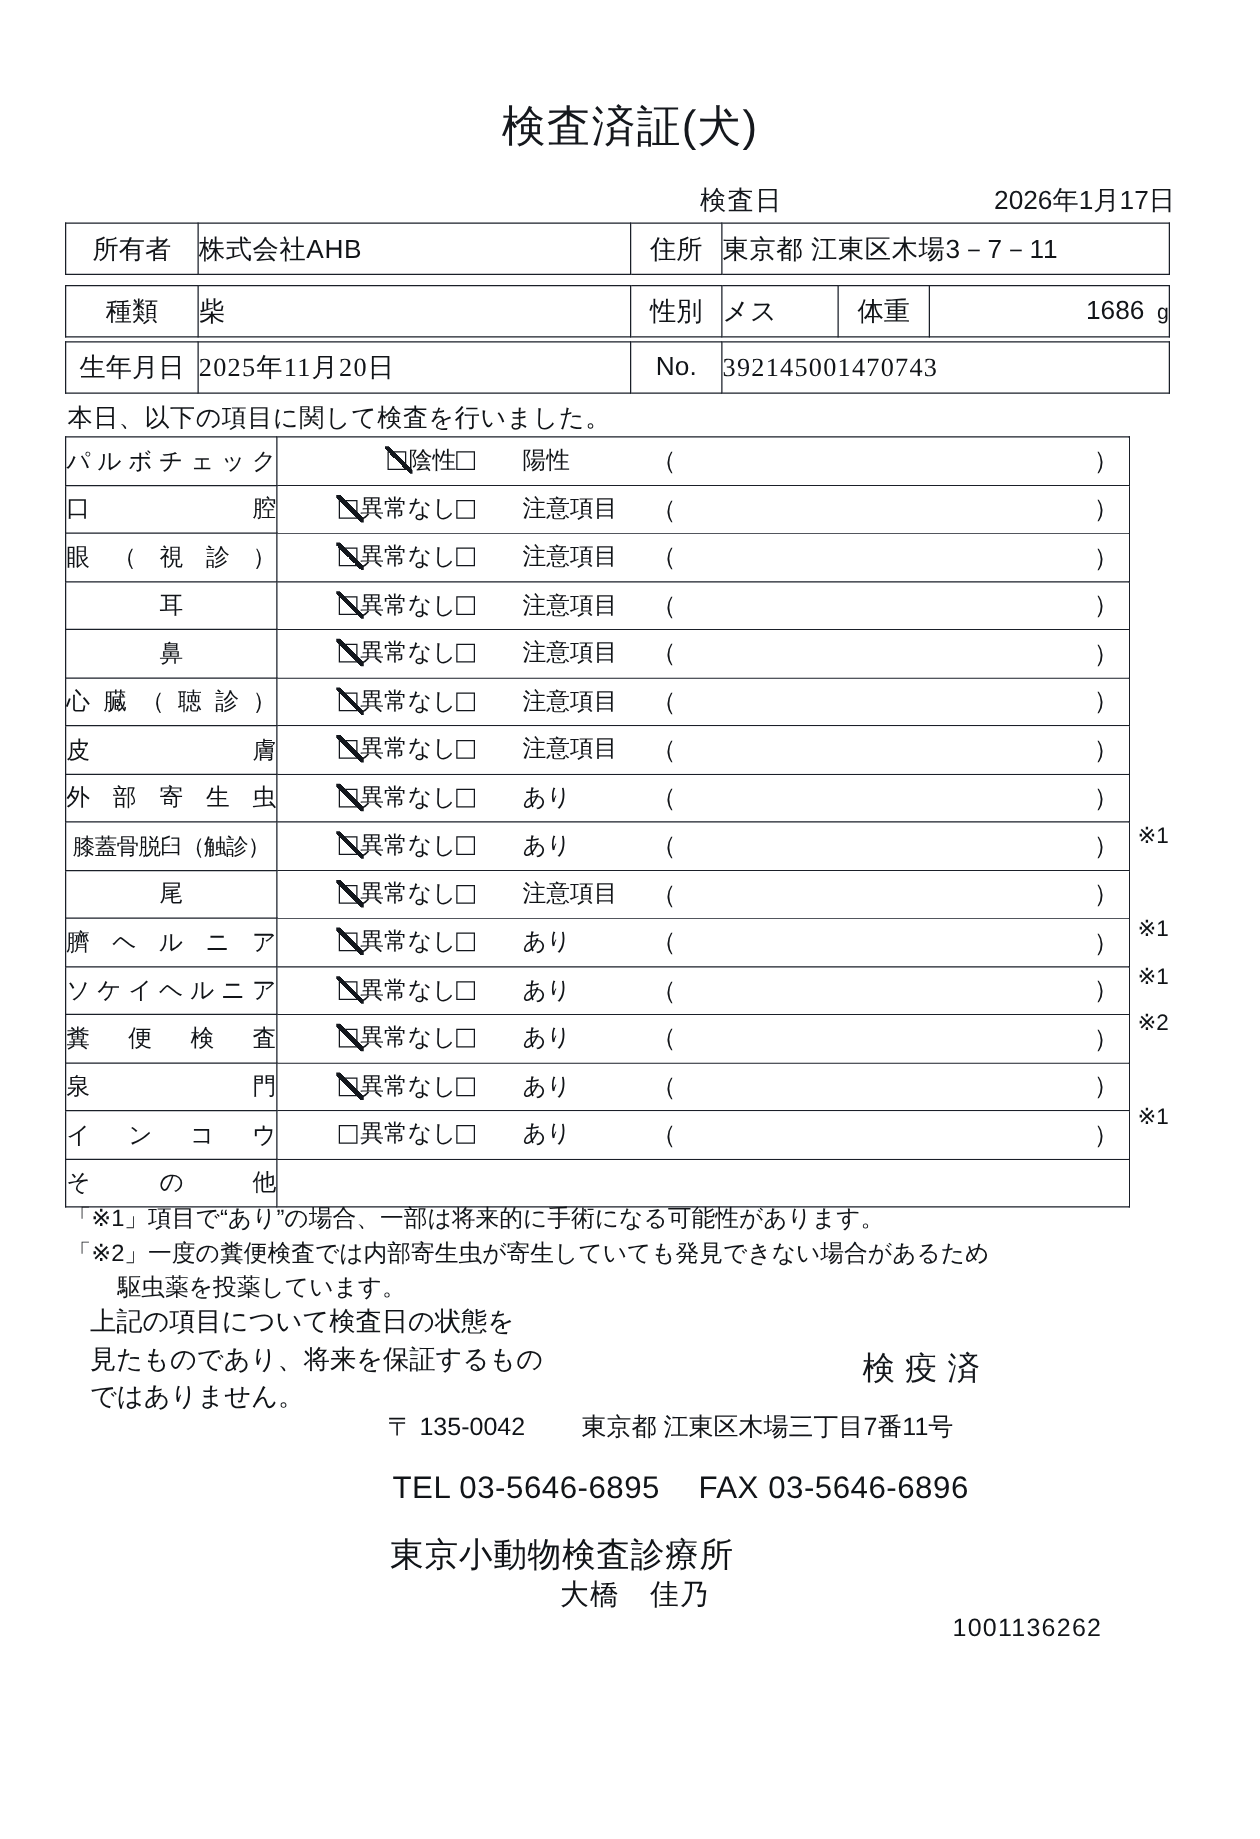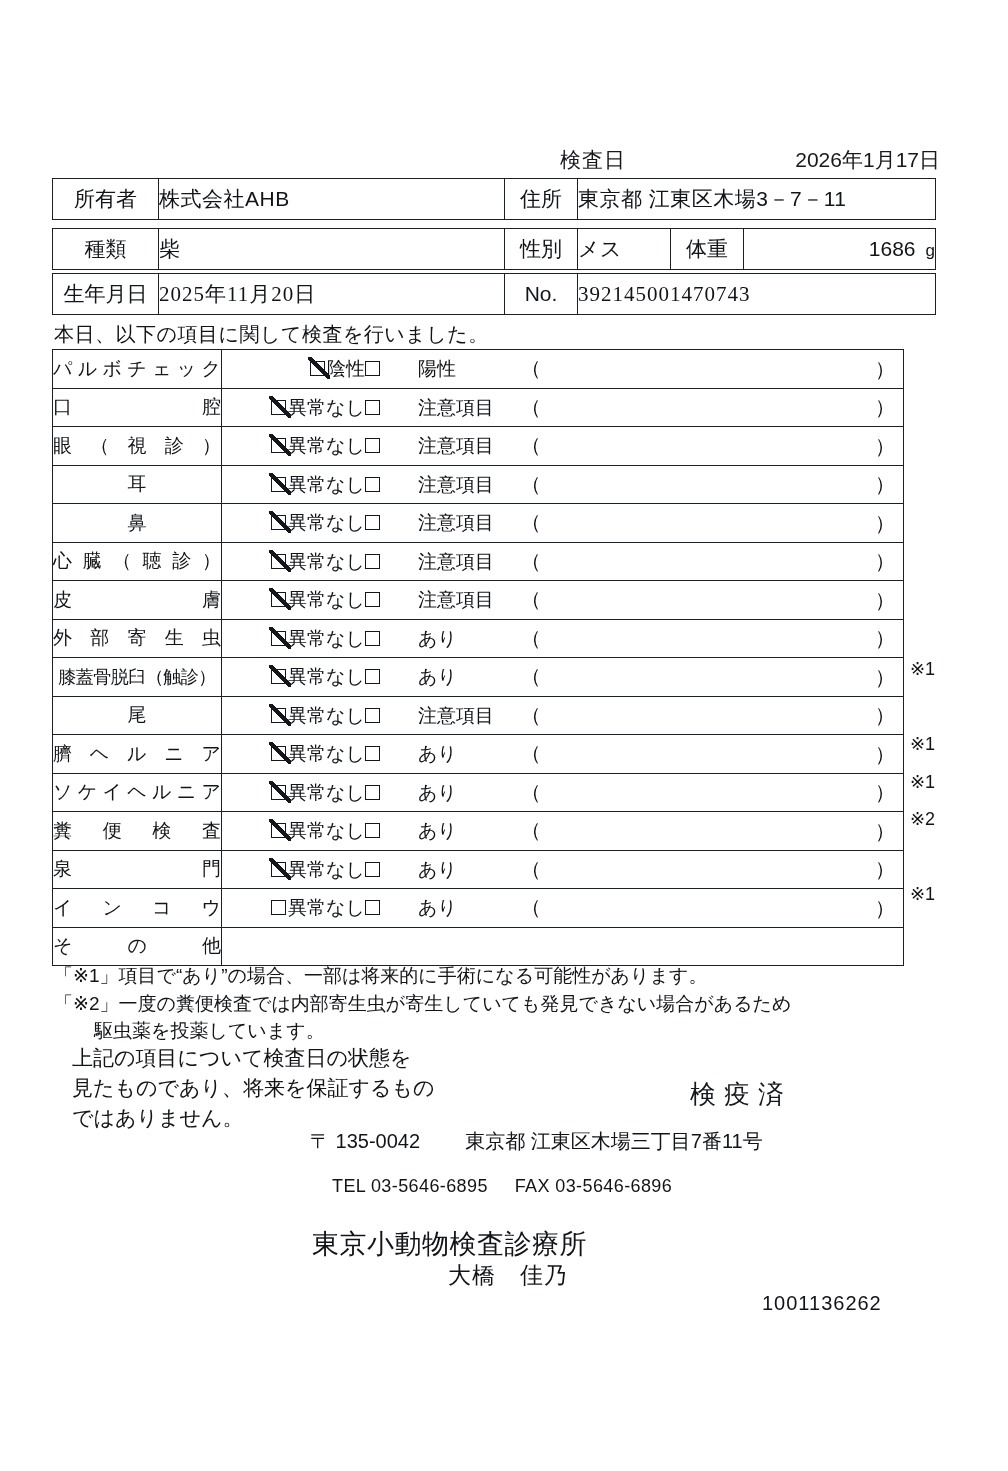--- a/index.html
+++ b/index.html
@@ -222,22 +222,22 @@
     position: absolute;
     top: 1128px;
     left: 310px;
     font-size: 20px;
   }
   .addr-line .zip { letter-spacing: 0px; }
   .addr-line .gap { display: inline-block; width: 34px; }
   .tel-line {
     position: absolute;
     top: 1176px;
-    left: 332px;
-    font-size: 18px;
+    left: 314px;
+    font-size: 25px;
     letter-spacing: 0.4px;
   }
   .tel-line .gap { display: inline-block; width: 16px; }
 
   .clinic-name {
     position: absolute;
     top: 1226px;
     left: 312px;
     font-size: 27px;
     letter-spacing: 0.5px;
@@ -255,20 +255,21 @@
     left: 762px;
     font-size: 20px;
     letter-spacing: 1px;
   }
 </style>
 </head>
 <body>
 
 <div class="page">
 
+  <div class="doc-title">検査済証(犬)</div>
 
   <div class="examdate-row">
     <span class="examdate-label">検査日</span>
     <span class="examdate-value">2026年1月17日</span>
   </div>
 
   <table class="hdr-table" id="hdr1">
     <tbody>
         <tr>
       <td class="lbl-cell" style="width:105px">所有者</td>

